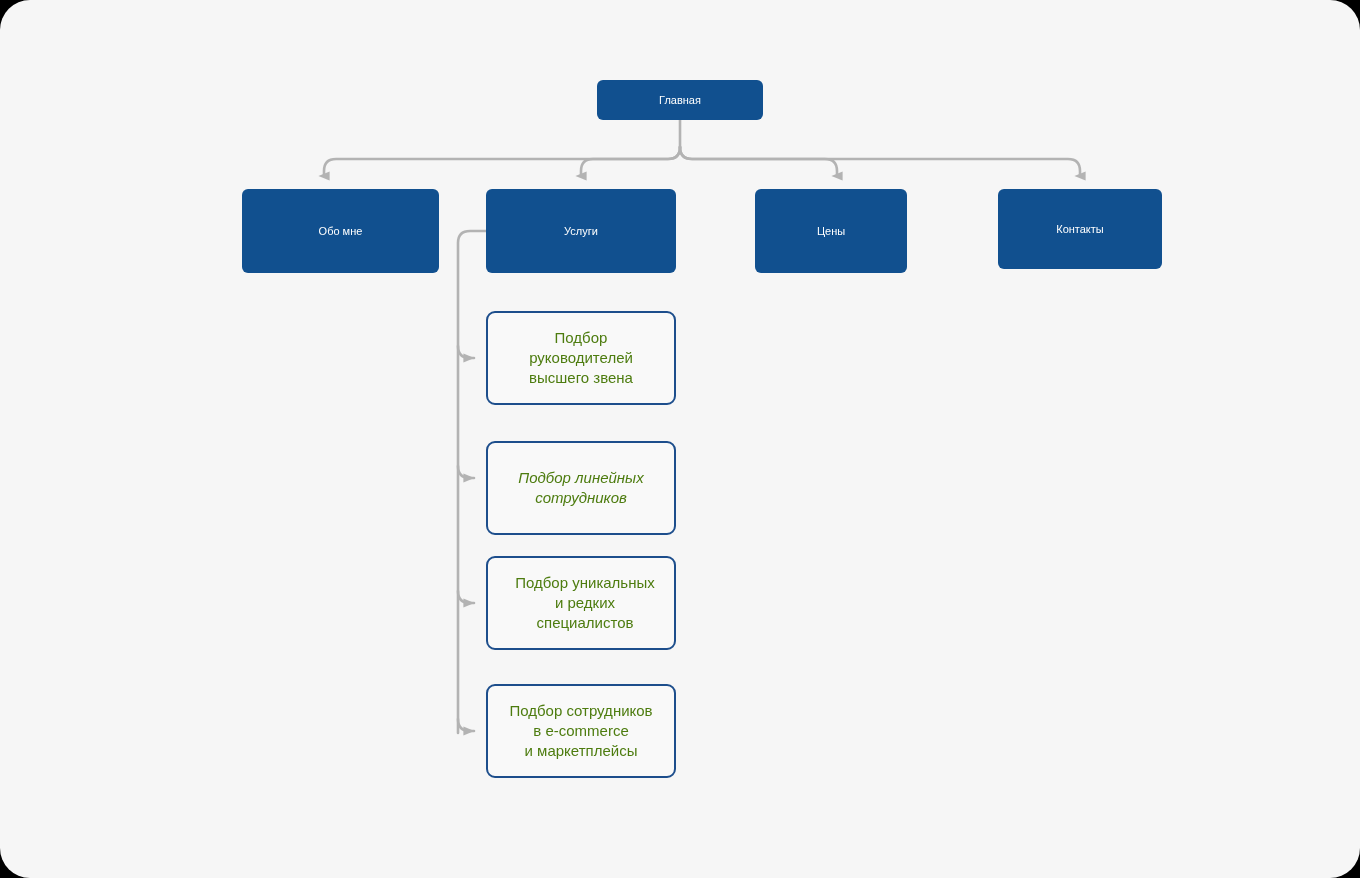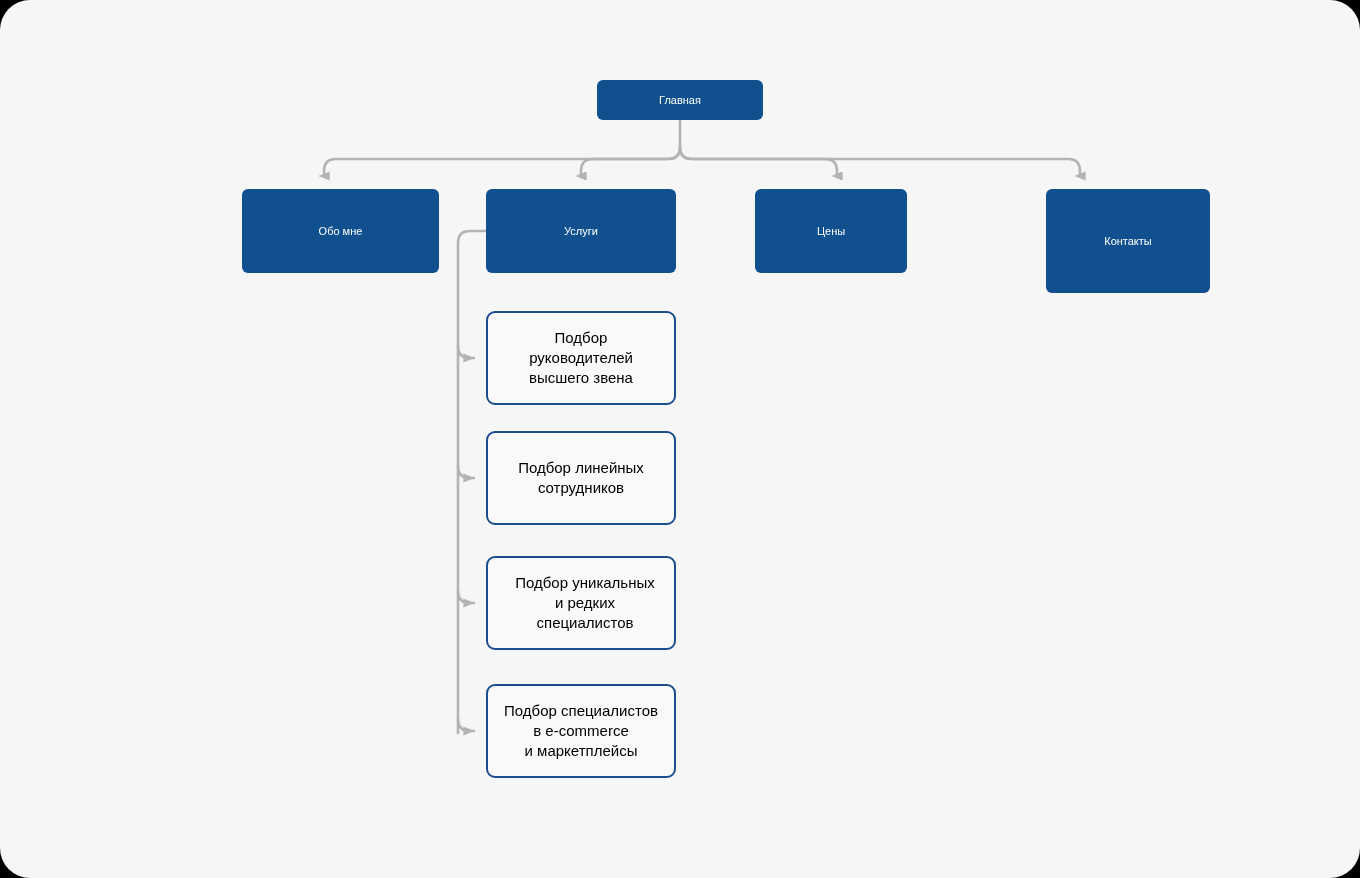--- a/index.html
+++ b/index.html
@@ -41,21 +41,21 @@
     line-height: 1.32;
   }
   .node-primary {
     background: #11508F;
     color: #ffffff;
     border-radius: 6px;
     font-size: 11px;
   }
   .node-sub {
     background: #f9f9f9;
-    color: #000000;
+    color: #4d7c0f;
     border: 2px solid #1d4e8c;
     border-radius: 9px;
     font-size: 15px;
   }
   .node-label {
     display: block;
     padding: 0 8px;
     white-space: pre-line;
   }
 </style>
@@ -101,37 +101,37 @@
 
   <div class="node node-primary" style="left: 242px; top: 189px; width: 197px; height: 84px;">
     <span class="node-label">Обо мне</span>
   </div>
   <div class="node node-primary" style="left: 486px; top: 189px; width: 190px; height: 84px;">
     <span class="node-label">Услуги</span>
   </div>
   <div class="node node-primary" style="left: 755px; top: 189px; width: 152px; height: 84px;">
     <span class="node-label">Цены</span>
   </div>
-  <div class="node node-primary" style="left: 1046px; top: 189px; width: 164px; height: 104px; align-items: center;">
+  <div class="node node-primary" style="left: 998px; top: 189px; width: 164px; height: 80px; align-items: center;">
     <span class="node-label">Контакты</span>
   </div>
 
   <div class="node node-sub" style="left: 486px; top: 311px; width: 190px; height: 94px;">
     <span class="node-label">Подбор
 руководителей
 высшего звена</span>
   </div>
-  <div class="node node-sub" style="left: 486px; top: 431px; width: 190px; height: 94px;">
+  <div class="node node-sub" style="left: 486px; top: 441px; width: 190px; height: 94px; font-style: italic;">
     <span class="node-label">Подбор линейных
 сотрудников</span>
   </div>
   <div class="node node-sub" style="left: 486px; top: 556px; width: 190px; height: 94px; padding-left: 8px;">
     <span class="node-label">Подбор уникальных
 и редких
 специалистов</span>
   </div>
   <div class="node node-sub" style="left: 486px; top: 684px; width: 190px; height: 94px;">
-    <span class="node-label">Подбор специалистов
+    <span class="node-label">Подбор сотрудников
 в e-commerce
 и маркетплейсы</span>
   </div>
 
 </div>
 
 </body></html>

